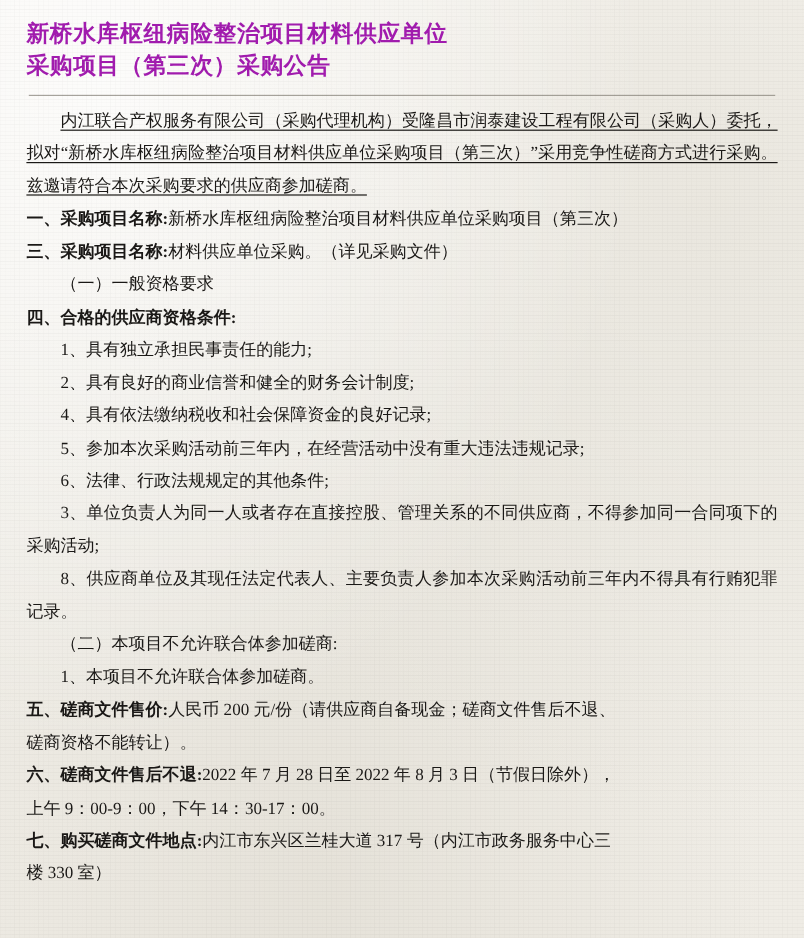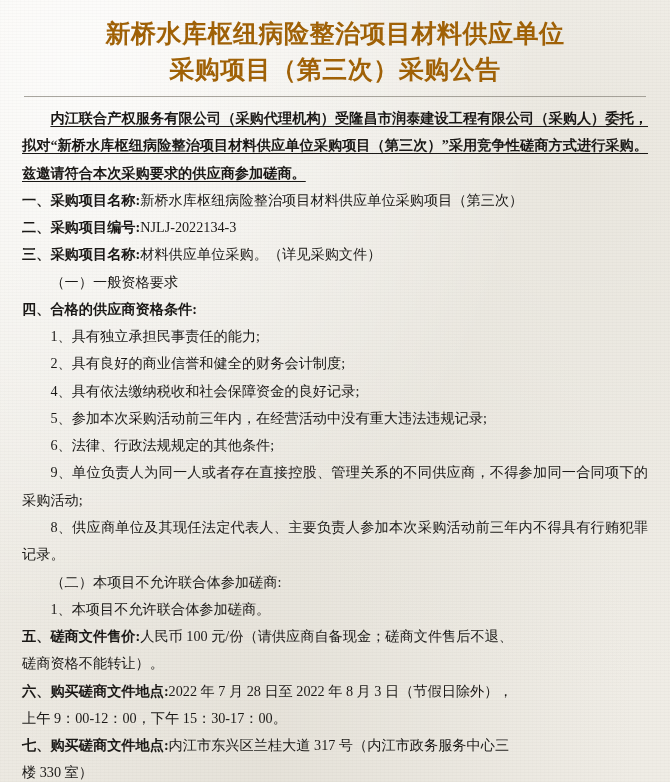--- a/index.html
+++ b/index.html
@@ -26,27 +26,26 @@
       linear-gradient(180deg, #f6f4ef 0%, #f1efe9 40%, #efece5 100%);
   }
   .page {
     position: absolute;
     inset: 0;
     padding: 8px 22px 0 22px;
     box-sizing: border-box;
   }
 
   .title {
-    text-align: center;
-    font-size: 25px;
+    font-size: 19px;
     font-weight: bold;
     letter-spacing: 0.5px;
     line-height: 1.42;
     margin-top: 8px;
-    color: #a16207;
+    color: #a21caf;
   }
   .title .line2 { display: block; }
 
   .rule {
     height: 1px;
     background: #8e8a80;
     margin: 9px 2px 8px 2px;
     opacity: 0.75;
   }
 
@@ -58,21 +57,21 @@
 
   p.para {
     margin: 0;
     text-align: justify;
     text-justify: inter-ideograph;
   }
   .intro {
     text-indent: 2em;
     margin-bottom: 2px;
   }
-  .u { text-decoration: underline; text-underline-offset: 2.5px; font-weight: bold; }
+  .u { text-decoration: underline; text-underline-offset: 2.5px; }
 
   .sec {
     margin: 3px 0 0 0;
     font-weight: bold;
   }
   .sec .val { font-weight: normal; }
   .sec.bold-all { font-weight: bold; }
 
   .indent1 {
     margin: 1px 0 0 0;
@@ -119,56 +118,53 @@
   <div class="rule"></div>
 
   <div class="body">
 
     <p class="para intro u">内江联合产权服务有限公司（采购代理机构）受隆昌市润泰建设工程有限公司（采购人）委托，拟对“新桥水库枢纽病险整治项目材料供应单位采购项目（第三次）”采用竞争性磋商方式进行采购。兹邀请符合本次采购要求的供应商参加磋商。</p>
 
     <p class="para sec">
       <span>一、采购项目名称:</span><span class="val">新桥水库枢纽病险整治项目材料供应单位采购项目（第三次）</span>
     </p>
 
-    <p class="para sec">
-      <span>二、采购项目编号:</span><span class="val">NJLJ-2022134-3</span>
-    </p>
 
     <p class="para sec">
       <span>三、采购项目名称:</span><span class="val">材料供应单位采购。（详见采购文件）</span>
     </p>
 
     <p class="para indent1">（一）一般资格要求</p>
 
     <p class="para sec bold-all">
       <span>四、合格的供应商资格条件:</span>
     </p>
 
     <p class="para item">1、具有独立承担民事责任的能力;</p>
     <p class="para item">2、具有良好的商业信誉和健全的财务会计制度;</p>
     <p class="para item">4、具有依法缴纳税收和社会保障资金的良好记录;</p>
     <p class="para item">5、参加本次采购活动前三年内，在经营活动中没有重大违法违规记录;</p>
     <p class="para item">6、法律、行政法规规定的其他条件;</p>
-    <p class="para item">9、单位负责人为同一人或者存在直接控股、管理关系的不同供应商，不得参加同一合同项下的采购活动;</p>
+    <p class="para item">3、单位负责人为同一人或者存在直接控股、管理关系的不同供应商，不得参加同一合同项下的采购活动;</p>
     <p class="para item">8、供应商单位及其现任法定代表人、主要负责人参加本次采购活动前三年内不得具有行贿犯罪记录。</p>
 
     <p class="para indent1">（二）本项目不允许联合体参加磋商:</p>
 
     <p class="para item">1、本项目不允许联合体参加磋商。</p>
 
     <p class="para sec sec-price">
-      <span>五、磋商文件售价:</span><span class="val">人民币 100 元/份（请供应商自备现金；磋商文件售后不退、</span>
+      <span>五、磋商文件售价:</span><span class="val">人民币 200 元/份（请供应商自备现金；磋商文件售后不退、</span>
     </p>
     <p class="para cont">磋商资格不能转让）。</p>
 
     <p class="para sec">
-      <span>六、购买磋商文件地点:</span><span class="val uline">2022 年 7 月 28 日至 2022 年 8 月 3 日（节假日除外），</span>
+      <span>六、磋商文件售后不退:</span><span class="val uline">2022 年 7 月 28 日至 2022 年 8 月 3 日（节假日除外），</span>
     </p>
     <p class="para cont">
-      <span class="uline">上午 9：00-12：00，下午 15：30-17：00。</span>
+      <span class="uline">上午 9：00-9：00，下午 14：30-17：00。</span>
     </p>
 
     <p class="para sec">
       <span>七、购买磋商文件地点:</span><span class="val">内江市东兴区兰桂大道 317 号（内江市政务服务中心三</span>
     </p>
     <p class="para cont">楼 330 室）</p>
 
   </div>
 </div>
 

